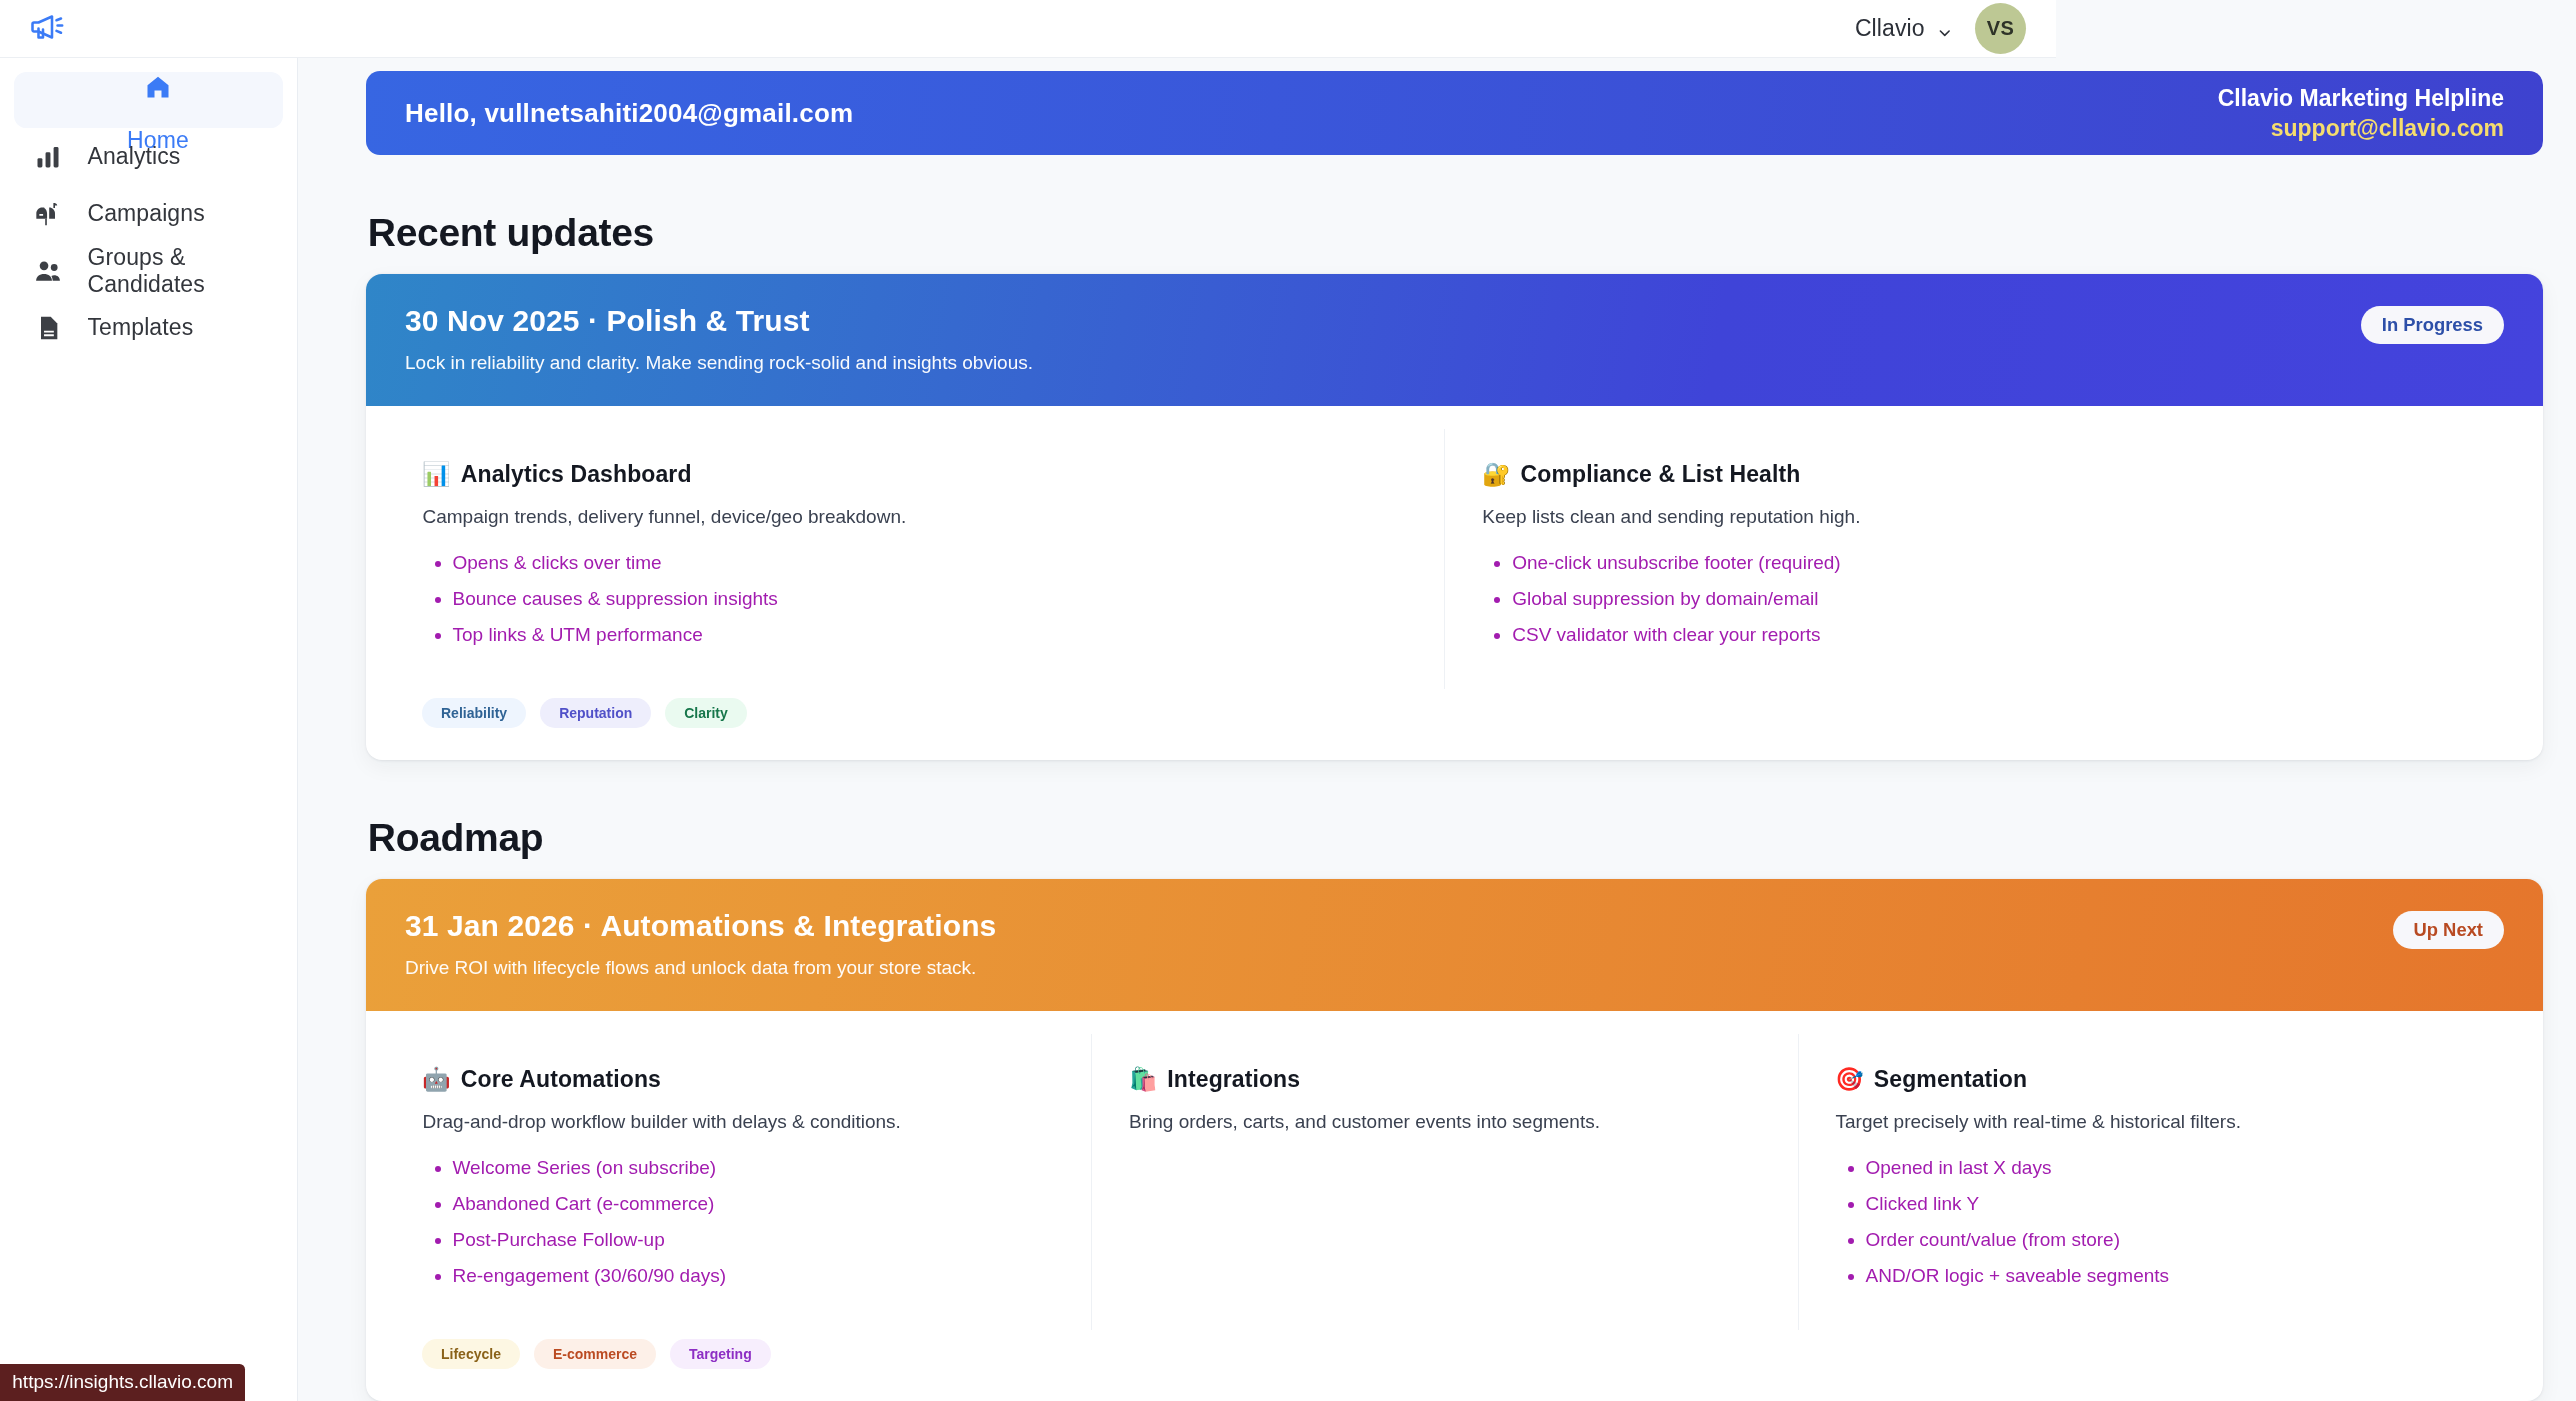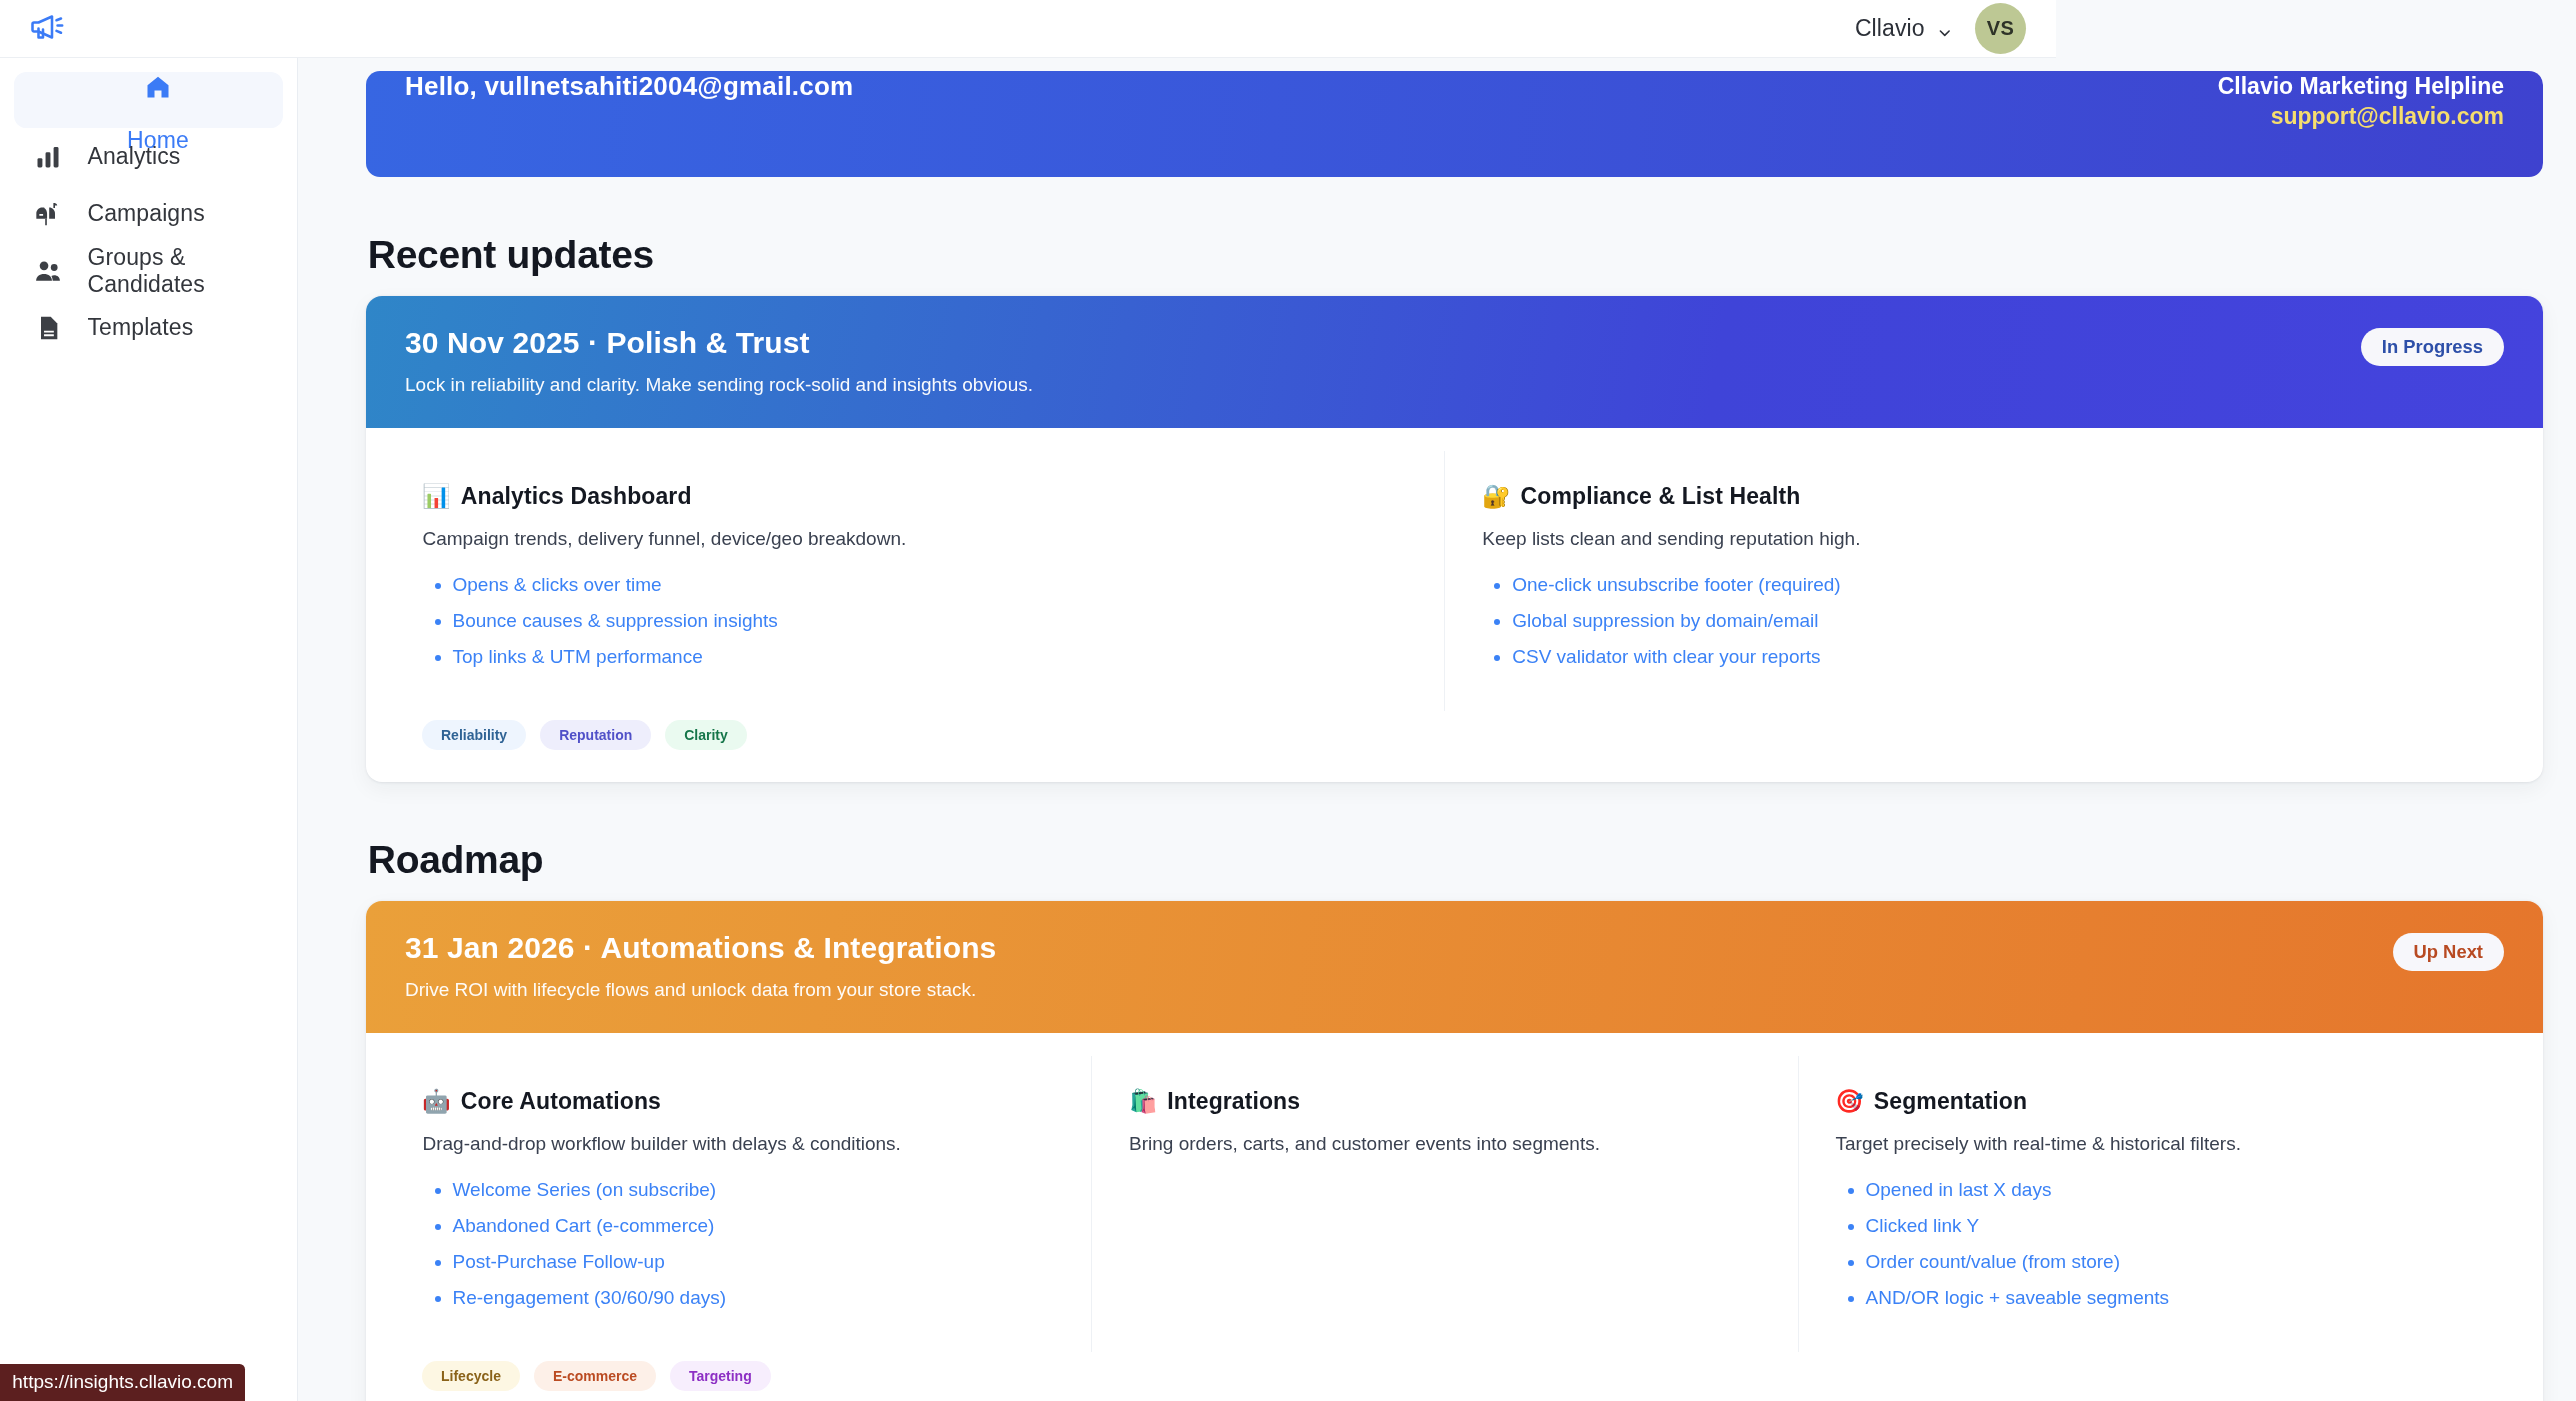--- a/index.html
+++ b/index.html
@@ -51,23 +51,23 @@
   
   .main{
     position:absolute; left:298px; top:58px;
     width:2278px; height:1344px; overflow:hidden;
     padding:0 0 0 0;
   }
   .inner{ padding:13px 33px 0 68px; }
 
   
   .hello{
-    height:106px; border-radius:14px;
+    height:84px; border-radius:14px;
     background:linear-gradient(95deg,#3766e2 0%,#3e42cf 100%);
-    display:flex; align-items:flex-start; padding:0 39px;
+    display:flex; align-items:center; padding:0 39px;
     color:#fff; position:relative;
   }
   .hello-left{ font-size:26px; font-weight:700; letter-spacing:0.2px; }
   .hello-right{ margin-left:auto; text-align:right; line-height:1.32; }
   .hello-title{ font-size:23px; font-weight:700; }
   .hello-mail{ font-size:23px; font-weight:600; color:#f5dd6e; }
 
   
   .sec-h{
     font-size:39px; font-weight:700; color:#141821;
@@ -97,21 +97,21 @@
 
   .rel-body{ display:flex; padding:23px 39px 0 39px; }
   .fcard{ flex:1; padding:32px 37px 30px 17.5px; }
   .fcard + .fcard{ border-left:0.9px solid #eef1f5; padding-left:37px; }
   .fcard-title{
     font-size:23px; font-weight:700; color:#141821;
     display:flex; align-items:center; gap:9.6px; letter-spacing:0.1px;
   }
   .fcard-desc{ font-size:19px; color:#3a4150; margin-top:18px; }
   .fcard ul{ margin:23px 0 0 30px; }
-  .fcard li{ font-size:19px; color:#3b82f6; margin-bottom:12.3px; line-height:1.25; }
+  .fcard li{ font-size:19px; color:#a21caf; margin-bottom:12.3px; line-height:1.25; }
 
   .tags{ display:flex; gap:14px; padding:8.8px 39px 32px 56px; }
   .tag{ border-radius:875px; padding:7px 19px; font-size:14px; font-weight:700; }
 
   
   .statusurl{
     position:absolute; left:0; bottom:0; z-index:20;
     background:#5c1f1f; color:#ffffff;
     font-size:19px; padding:7px 12.3px 8px 12.3px;
     border-radius:0 5.3px 0 0;

